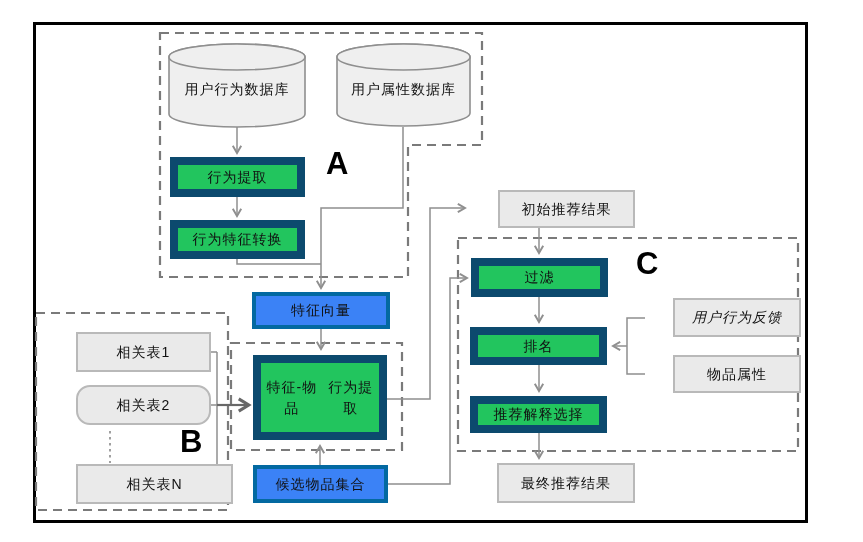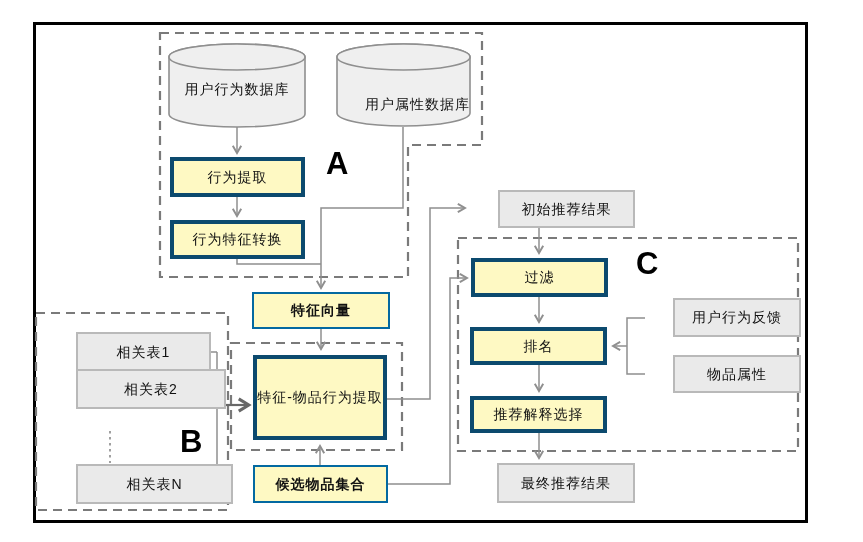--- a/index.html
+++ b/index.html
@@ -4,23 +4,23 @@
 <style>
   html,body{margin:0;padding:0;background:#fff;}
   #canvas{position:relative;width:863px;height:542px;background:#ffffff;
           font-family:"Liberation Sans", sans-serif;color:#111;overflow:hidden;padding-left:48px;}
   #frame{position:absolute;left:33px;top:22px;width:775px;height:501px;
          border:3px solid #000;box-sizing:border-box;background:#fff;z-index:0;}
   #wires{position:absolute;left:0;top:0;width:863px;height:542px;z-index:1;}
   .node{position:absolute;display:flex;align-items:center;justify-content:center;
         box-sizing:border-box;font-size:14px;line-height:1.2;text-align:center;z-index:2;
         letter-spacing:1px;}
-  .process{background:#fef9c3;border:4px solid #0c4a6e;}
+  .process{background:#22c55e;border:8px solid #0c4a6e;}
   .light{background:#eaeaea;border:2px solid #b9b9b9;margin-left:28px;}
-  .mid{background:#fef9c3;border:2px solid #0369a1;font-weight:bold;}
+  .mid{background:#3b82f6;border:4px solid #0369a1;}
   .col{flex-direction:row;line-height:1.5;}
   .sec{position:absolute;font-weight:bold;font-size:31px;color:#000;z-index:2;
        font-family:"Liberation Sans", sans-serif;}
   .dbtxt{position:absolute;text-align:center;font-size:14px;z-index:2;letter-spacing:1px;}
 </style>
 </head>
 <body>
 
 <div id="canvas">
   <div id="frame"></div>
@@ -67,40 +67,40 @@
       <path d="M539,297 V322" marker-end="url(#arr)"></path>
       <path d="M539,365 V391" marker-end="url(#arr)"></path>
       <path d="M539,433 V458" marker-end="url(#arr)"></path>
       <path d="M645,318 H627 V374 H645"></path>
       <path d="M627,346 H613" marker-end="url(#arr)"></path>
       <line x1="110" y1="431" x2="110" y2="463" stroke="#a0a0a0" stroke-width="2" stroke-dasharray="2.5 3.5"></line>
     </g>
   </svg>
 
   <div class="dbtxt" style="left:169px;top:81px;width:136px;">用户行为数据库</div>
-  <div class="dbtxt" style="left:337px;top:96px;width:133px;text-align:right;">用户属性数据库</div>
+  <div class="dbtxt" style="left:337px;top:81px;width:133px;">用户属性数据库</div>
 
   <div class="sec" style="left:326px;top:146px;">A</div>
   <div class="sec" style="left:180px;top:424px;">B</div>
   <div class="sec" style="left:636px;top:246px;">C</div>
 
   <div class="node process" style="left:170px;top:157px;width:135px;height:40px;">行为提取</div>
   <div class="node process" style="left:170px;top:220px;width:135px;height:39px;">行为特征转换</div>
   <div class="node mid" style="left:252px;top:292px;width:138px;height:37px;">特征向量</div>
   <div class="node process col" style="left:253px;top:355px;width:134px;height:85px;">
     <span>特征-物品</span>
     <span>行为提取</span>
   </div>
   <div class="node mid" style="left:253px;top:465px;width:135px;height:38px;">候选物品集合</div>
 
   <div class="node light" style="left:48px;top:332px;width:135px;height:40px;">相关表1</div>
-  <div class="node light" style="left:48px;top:369px;width:150px;height:40px;">相关表2</div>
+  <div class="node light" style="left:48px;top:385px;width:135px;height:40px;border-radius:14px;">相关表2</div>
   <div class="node light" style="left:48px;top:464px;width:157px;height:40px;">相关表N</div>
 
   <div class="node light" style="left:470px;top:190px;width:137px;height:38px;">初始推荐结果</div>
   <div class="node process" style="left:471px;top:258px;width:137px;height:39px;">过滤</div>
   <div class="node process" style="left:470px;top:327px;width:137px;height:38px;">排名</div>
   <div class="node process" style="left:470px;top:396px;width:137px;height:37px;">推荐解释选择</div>
   <div class="node light" style="left:469px;top:463px;width:138px;height:40px;">最终推荐结果</div>
 
-  <div class="node light" style="left:645px;top:298px;width:128px;height:39px;">用户行为反馈</div>
+  <div class="node light" style="left:645px;top:298px;width:128px;height:39px;font-style:italic;">用户行为反馈</div>
   <div class="node light" style="left:645px;top:355px;width:128px;height:38px;">物品属性</div>
 </div>
 
 </body></html>

